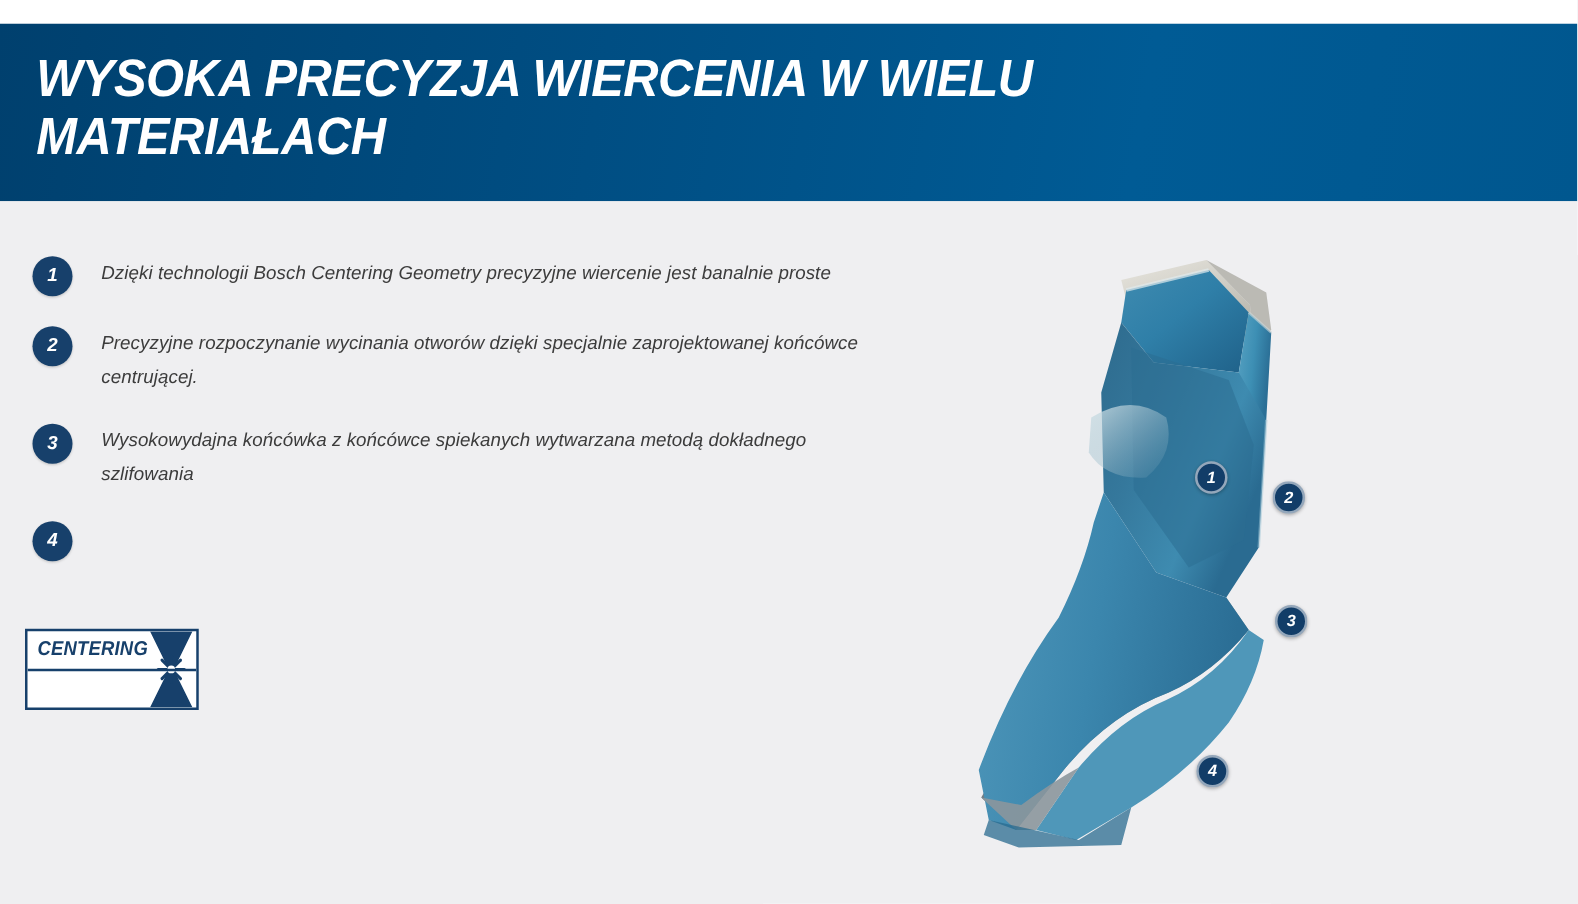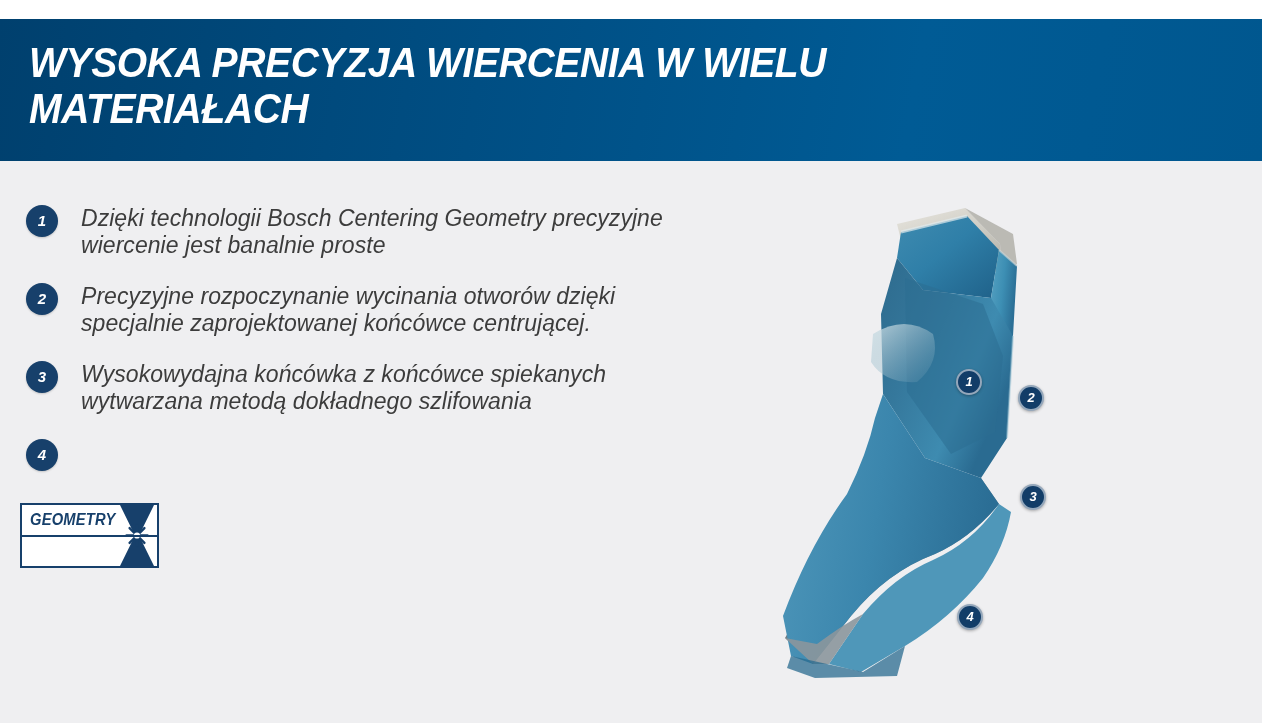--- a/index.html
+++ b/index.html
@@ -97,21 +97,21 @@
     color: #ffffff;
     font-size: 15px;
     font-weight: 700;
     line-height: 32px;
     text-align: center;
     box-shadow: 0 1px 2px rgba(0,0,0,0.18);
   }
   .feature-text {
     display: block;
     color: #3c3c3c;
-    font-size: 23px;
+    font-size: 15px;
     line-height: 27px;
     font-weight: 400;
     letter-spacing: 0.05px;
     max-width: 620px;
   }
 
   
   .cg-logo {
     position: absolute;
     left: 20px;
@@ -236,24 +236,24 @@
         <polygon points="3,0 37,0 22,30.5 37,61 3,61 18,30.5" fill="#17406b"></polygon>
         <g stroke="#17406b" stroke-width="2.4" stroke-linecap="round">
           <line x1="20" y1="20" x2="20" y2="41"></line>
           <line x1="9.5" y1="30.5" x2="30.5" y2="30.5"></line>
           <line x1="12.6" y1="23.1" x2="27.4" y2="37.9"></line>
           <line x1="27.4" y1="23.1" x2="12.6" y2="37.9"></line>
         </g>
         <circle cx="20" cy="30.5" r="3.1" fill="#ffffff"></circle>
       </svg>
 
+      <div class="cg-row">
+        <span class="cg-word">CENTERING</span>
+      </div>
       <div class="cg-divider"></div>
-      <div class="cg-row">
-        <span class="cg-word">GEOMETRY</span>
-      </div>
     </div>
 
     <div class="drill-wrap">
       <svg class="drill-svg" viewBox="0 0 350 500">
         <defs>
           <linearGradient id="gFaceTop" x1="0" y1="0" x2="1" y2="1">
             <stop offset="0%" stop-color="#3f8bb0"></stop>
             <stop offset="45%" stop-color="#2f7fa8"></stop>
             <stop offset="100%" stop-color="#1f6189"></stop>
           </linearGradient>

